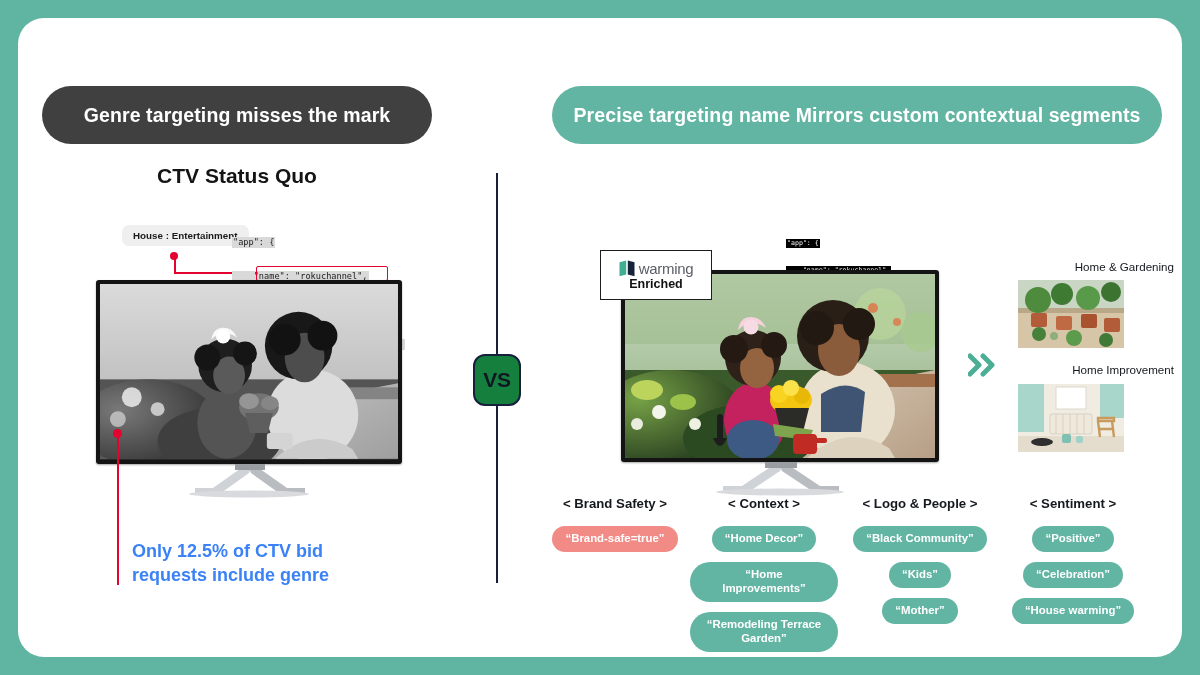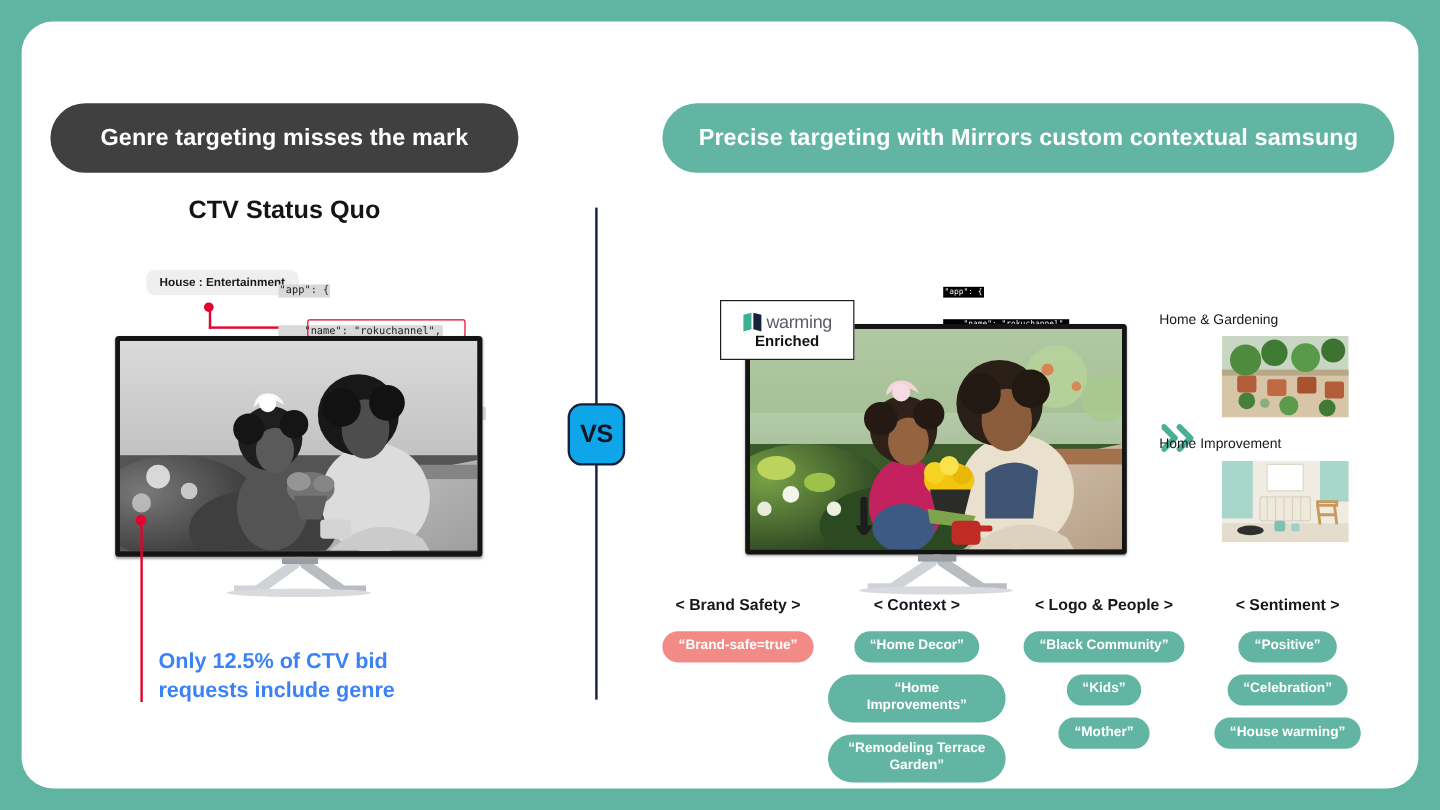--- a/index.html
+++ b/index.html
@@ -66,23 +66,23 @@
 
   
   #divider {
     position: absolute;
     left: 478px; top: 155px;
     width: 2px; height: 410px;
     background: #16203A;
   }
   #vs-badge {
     position: absolute;
-    left: 455px; top: 318px;
+    left: 455px; top: 336px;
     width: 48px; height: 52px;
-    background: #0ea5e9;
+    background: #15803d;
     border: 2px solid #16203A;
     border-radius: 12px;
     display: flex; align-items: center; justify-content: center;
     font-size: 21px; font-weight: bold; color: #111722;
     letter-spacing: -.3px;
   }
 
   
   .code {
     position: absolute;
@@ -185,21 +185,21 @@
     font-weight: bold;
     color: #111;
     line-height: 1;
   }
 
   
   .thumb-label {
     position: absolute;
     font-size: 11.6px;
     color: #15181d;
-    text-align: left;
+    text-align: right;
     white-space: nowrap;
   }
   .thumb {
     position: absolute;
     width: 106px; height: 68px;
     overflow: hidden;
     border-radius: 1px;
   }
   #lbl-gardening { left: 948px; top: 242px; width: 208px; }
   #thumb-gardening { left: 1000px; top: 262px; }
@@ -254,21 +254,21 @@
 <body>
 
 <div id="frame">
   <div id="card">
 
     <div class="hdr-pill" id="hdr-left">
       <span>Genre targeting misses the mark</span>
     </div>
 
     <div class="hdr-pill" id="hdr-right">
-      <span>Precise targeting with Mirrors custom contextual samsung</span>
+      <span>Precise targeting name Mirrors custom contextual segments</span>
     </div>
 
     <div class="sub-title" id="sub-left">CTV Status Quo</div>
 
     <div id="divider"></div>
     <div id="vs-badge">
       <span>VS</span>
     </div>
 
     <div id="genre-pill">House : Entertainment</div>

